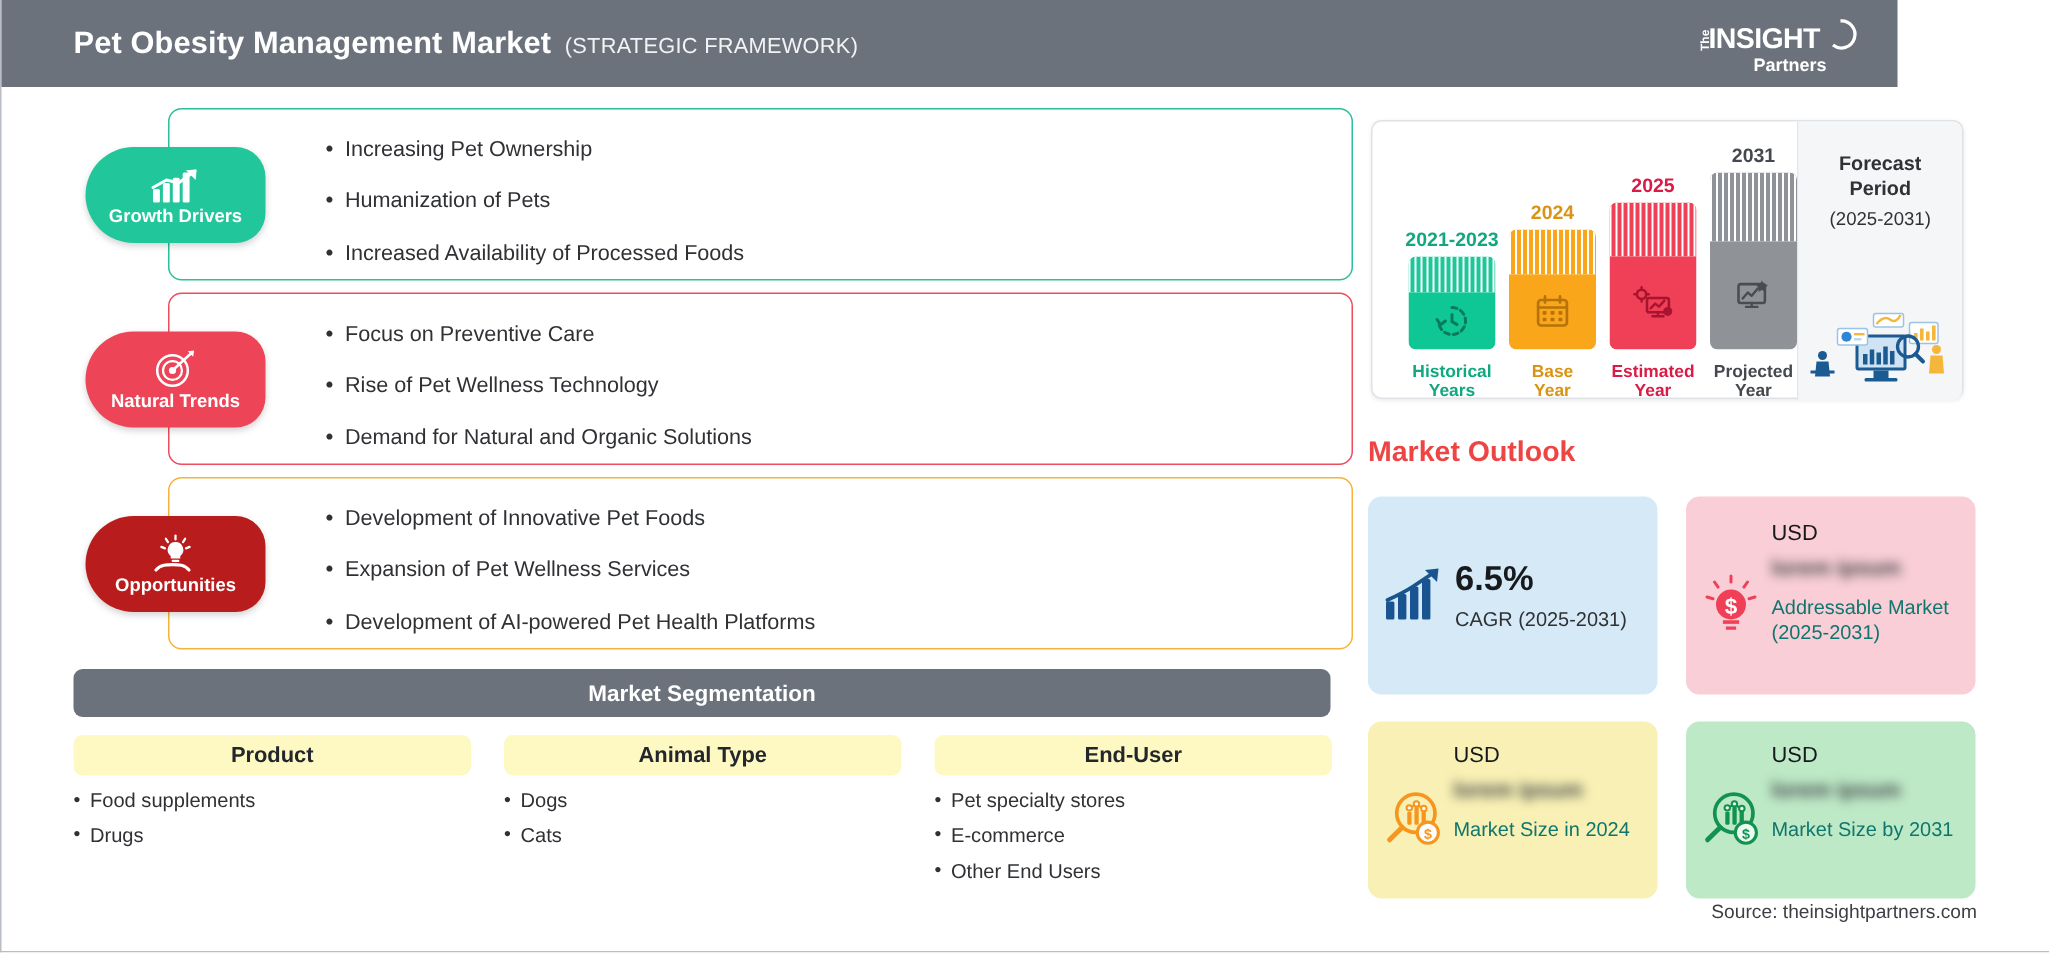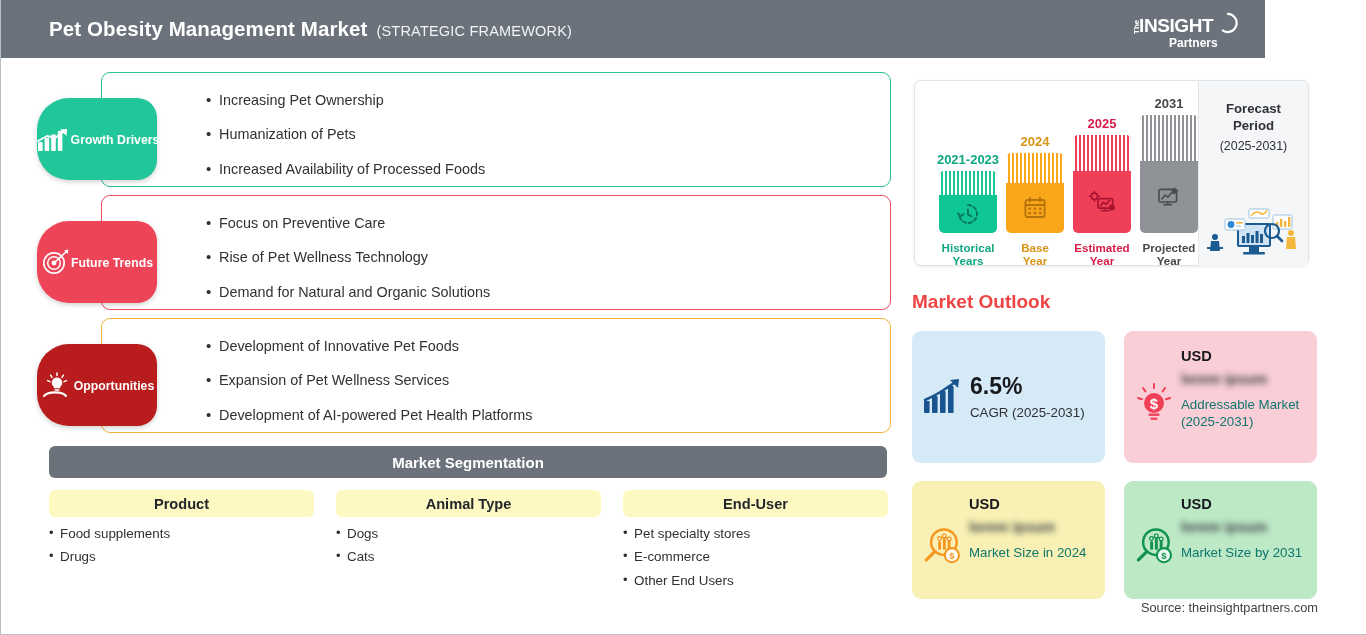--- a/index.html
+++ b/index.html
@@ -22,31 +22,31 @@
     background: #6b727c;
     display: flex; align-items: center;
   }
   #header-title-wrap { margin-left: 48px; display: flex; align-items: baseline; gap: 9px; }
   #header-title { color: #ffffff; font-size: 20.5px; font-weight: bold; letter-spacing: .1px; }
   #header-sub { color: #f2f3f4; font-size: 14.5px; font-weight: normal; letter-spacing: .2px; }
   #logo { position: absolute; right: 18px; top: 6px; width: 124px; height: 46px; color: #fff; }
 
   
   .pillar {
-    position: absolute; left: 100px; width: 790px;
+    position: absolute; left: 111px; width: 790px;
     border: 1.6px solid #1ecb9c; border-radius: 9px; background: #fff;
   }
   .pillar.p1 { top: 72px;  height: 115px; border-color: #2bbf9a; }
   .pillar.p2 { top: 195px; height: 115px; border-color: #ef4b5e; }
   .pillar.p3 { top: 318px; height: 115px; border-color: #f5b33c; }
 
   .badge {
-    position: absolute; left: 36px; width: 120px; height: 82px;
+    position: absolute; left: 56px; width: 120px; height: 64px;
     border-radius: 32px 20px 20px 32px;
-    display: flex; flex-direction: row; align-items: center; justify-content: center;
+    display: flex; flex-direction: column; align-items: center; justify-content: center;
     box-shadow: 0 2px 5px rgba(0,0,0,.18);
     color: #fff; z-index: 4;
   }
   .badge.b1 { top: 98px;  background: #21c79a; }
   .badge.b2 { top: 221px; background: #ee4458; }
   .badge.b3 { top: 344px; background: #b91c1c; }
   .badge-ico { height: 26px; display: flex; align-items: flex-end; justify-content: center; }
   .badge-label { font-size: 12.3px; font-weight: bold; margin-top: 2px; line-height: 1; white-space: nowrap; }
 
   .bullets { position: absolute; left: 104px; top: 20px; }
@@ -130,21 +130,21 @@
   .ocard.o2 { left: 1123px; top: 331px; width: 193px; height: 132px; background: #f9ced6; }
   .ocard.o3 { left: 911px; top: 481px;  width: 193px; height: 118px; background: #f8f0b4; }
   .ocard.o4 { left: 1123px; top: 481px; width: 193px; height: 118px; background: #bde9c6; }
 
   .o1-inner { display: flex; align-items: center; height: 100%; padding-left: 10px; gap: 8px; }
   .o1-txt .big { font-size: 23px; font-weight: bold; color: #17191c; line-height: 1; }
   .o1-txt .sub { font-size: 13.3px; color: #2f3134; margin-top: 7px; white-space: nowrap; }
 
   .oc-inner { display: flex; height: 100%; padding: 14px 10px 0 10px; gap: 7px; }
   .oc-txt { padding-top: 2px; }
-  .oc-usd { font-size: 14.6px; font-weight: bold; color: #17191c; line-height: 1; }
+  .oc-usd { font-size: 14.6px; font-weight: normal; color: #17191c; line-height: 1; }
   .blurred {
     margin-top: 7px; font-size: 14.5px; font-weight: bold; color: #3c3f43;
     filter: blur(3.4px); line-height: 1; white-space: nowrap; user-select: none;
   }
   .oc-cap { margin-top: 9px; font-size: 13.3px; color: #0f766e; line-height: 1.35; }
   .oc-ico { flex: 0 0 auto; width: 40px; display: flex; align-items: center; }
   .o3 .oc-inner, .o4 .oc-inner { padding-top: 12px; }
 
   #source {
     position: absolute; right: 48px; top: 600px;
@@ -200,21 +200,21 @@
   <div class="badge b2">
     <span class="badge-ico">
       <svg width="30" height="26" viewBox="0 0 30 26">
         <circle cx="13" cy="14" r="10.2" fill="none" stroke="#fff" stroke-width="1.7"></circle>
         <circle cx="13" cy="14" r="6.3" fill="none" stroke="#fff" stroke-width="1.5"></circle>
         <circle cx="13" cy="14" r="2.4" fill="#fff"></circle>
         <path d="M13 14 L26 2" stroke="#fff" stroke-width="1.7" stroke-linecap="round"></path>
         <path d="M23.2 1.2 L27.4 0.6 L26.8 4.9 Z" fill="#fff"></path>
       </svg>
     </span>
-    <span class="badge-label">Future Trends</span>
+    <span class="badge-label">Natural Trends</span>
   </div>
 
   <div class="pillar p3">
     <ul class="bullets">
       <li>Development of Innovative Pet Foods</li>
       <li>Expansion of Pet Wellness Services</li>
       <li>Development of AI-powered Pet Health Platforms</li>
     </ul>
   </div>
   <div class="badge b3">

